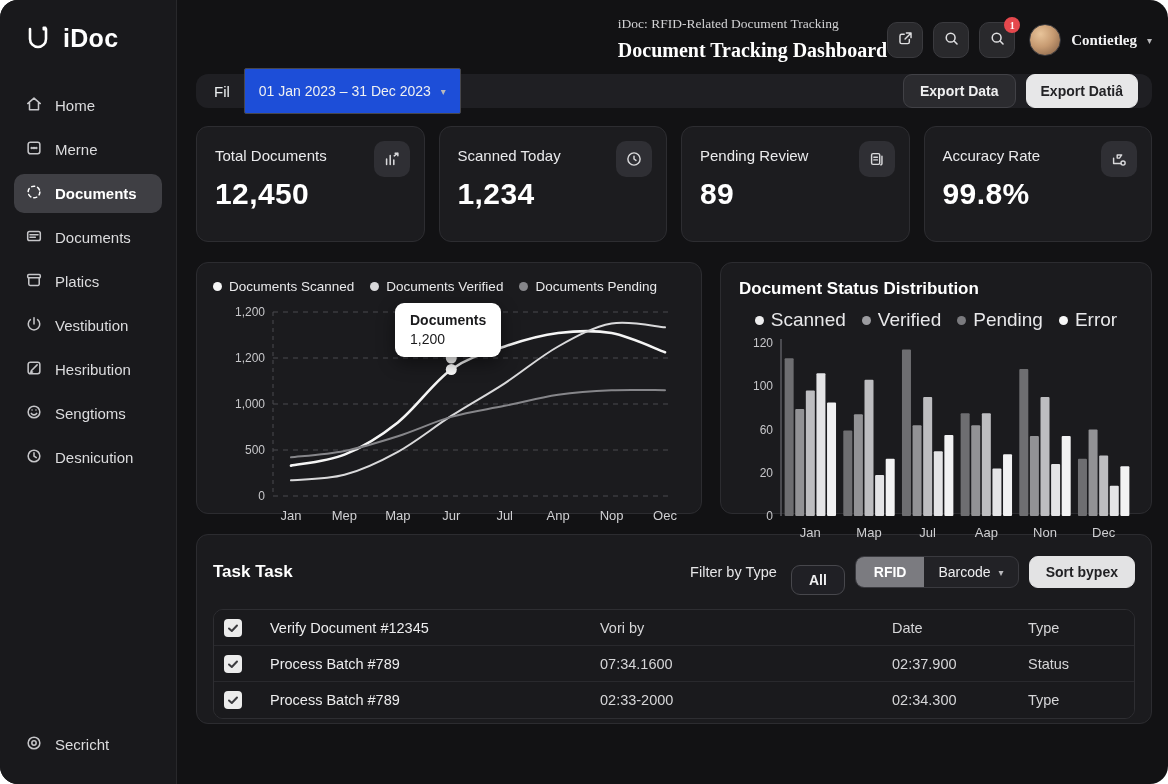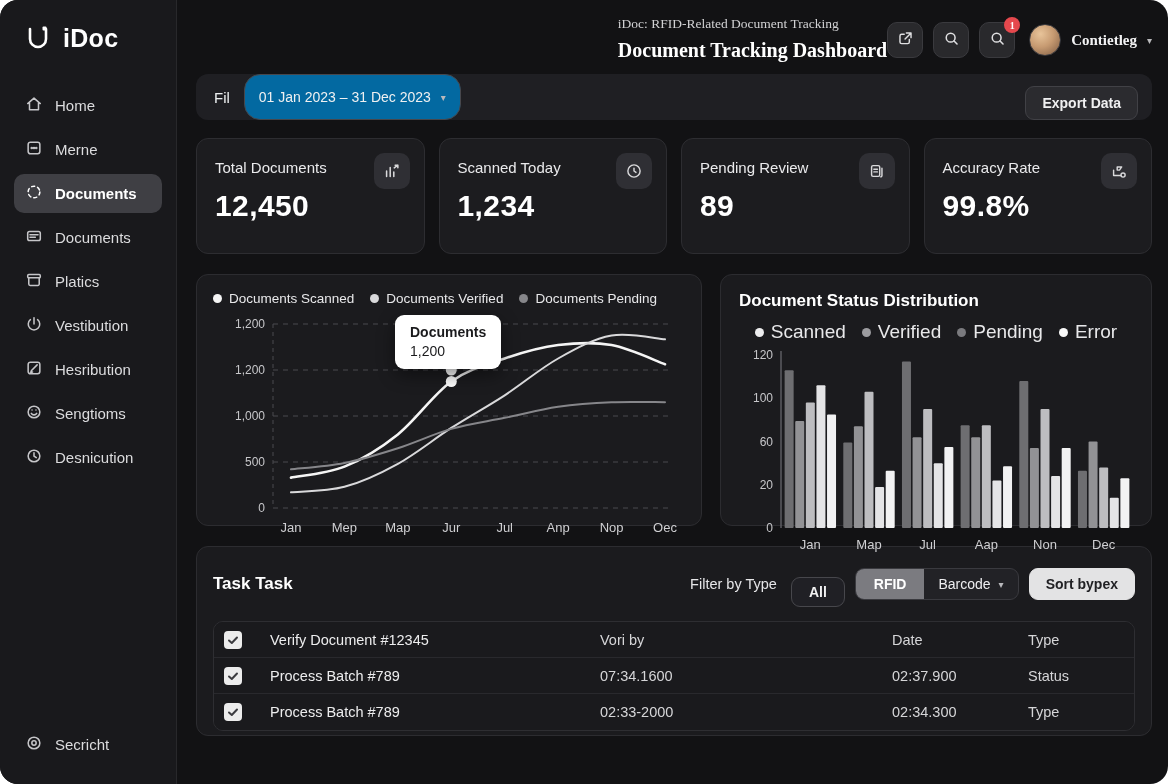--- a/index.html
+++ b/index.html
@@ -25,24 +25,24 @@
   .page-title { font-size:20px; font-weight:700; color:#fff; margin-top:7px; }
   .topbar-right { display:flex; align-items:center; gap:10px; margin-top:6px; }
   .icon-btn { position:relative; width:36px; height:36px; background:#29292c; border:1px solid #3a3a3e; border-radius:10px; display:flex; align-items:center; justify-content:center; cursor:pointer; }
   .icon-btn svg { stroke:#dfdfe1; }
   .badge { position:absolute; top:-6px; right:-6px; min-width:16px; height:16px; background:#e5484d; border-radius:50%; color:#fff; font-size:10px; font-weight:700; display:flex; align-items:center; justify-content:center; }
   .avatar { width:32px; height:32px; border-radius:50%; margin-left:4px; background:radial-gradient(circle at 35% 30%, #e8c49a 0%, #c79b72 45%, #7d5b42 100%); border:1px solid #3a3a3e; cursor:pointer; }
   .user-name { font-size:15px; font-weight:600; color:#f2f2f3; cursor:pointer; }
   .caret { font-size:10px; color:#b9b9bc; cursor:pointer; }
 
   
-  .filter-bar { margin-top:12px; height:46px; background:#1f1f23; border-radius:12px; display:flex; align-items:flex-end; justify-content:space-between; padding:0 14px 0 18px; }
+  .filter-bar { margin-top:12px; height:34px; background:#1f1f23; border-radius:12px; display:flex; align-items:center; justify-content:space-between; padding:0 14px 0 18px; }
   .fb-left { display:flex; align-items:center; gap:14px; }
   .fil-label { font-size:15px; color:#eceff0; }
-  .date-pill { display:flex; align-items:center; gap:10px; border:1px solid #47474c; background:#0369a1; border-radius:16px; padding:14px 14px; font-size:14px; color:#eff0f1; cursor:pointer; }
+  .date-pill { display:flex; align-items:center; gap:10px; border:1px solid #47474c; background:#1d4ed8; border-radius:2px; padding:14px 14px; font-size:14px; color:#eff0f1; cursor:pointer; }
   .fb-right { display:flex; align-items:center; gap:10px; }
   .btn-export-dark { background:#2b2b2f; border:1px solid #414146; color:#f0f0f1; border-radius:9px; padding:8px 16px; font-size:14px; font-weight:600; cursor:pointer; font-family:inherit; }
   .btn-export-light { background:#e7e7e8; border:1px solid #e7e7e8; color:#232326; border-radius:9px; padding:8px 14px; font-size:14px; font-weight:600; cursor:pointer; font-family:inherit; }
 
   
   .stats { margin-top:18px; display:grid; grid-template-columns:repeat(4,1fr); gap:14px; }
   .stat-card { position:relative; background:#1c1c1f; border:1px solid #2d2d31; border-radius:12px; padding:16px 18px 18px; height:116px; }
   .stat-label { font-size:15px; color:#eaeaec; font-weight:500; margin-top:4px; }
   .stat-icon { position:absolute; top:14px; right:14px; width:36px; height:36px; background:#2f2f34; border-radius:10px; display:flex; align-items:center; justify-content:center; }
   .stat-icon svg { stroke:#d9d9db; }
@@ -210,20 +210,21 @@
     <div class="filter-bar">
       <div class="fb-left">
         <span class="fil-label">Fil</span>
         <span class="date-pill">
           <span>01 Jan 2023 – 31 Dec 2023</span>
           <span class="caret">▾</span>
         </span>
       </div>
       <div class="fb-right">
         <button class="btn-export-dark">Export Data</button>
+        <button class="btn-export-light">Export Datiâ</button>
       </div>
     </div>
 
     <div class="stats">
       <div class="stat-card">
         <div class="stat-label">Total Documents</div>
         <div class="stat-icon">
             <svg width="18" height="18" viewBox="0 0 20 20" fill="none" stroke-width="1.7" stroke-linecap="round">
               <path d="M4 16 V10 M8 16 V6 M12 16 v-5"></path>
               <path d="M12.5 6.5 L16.5 3.5 M16.5 3.5 v3 M16.5 3.5 h-3"></path>

